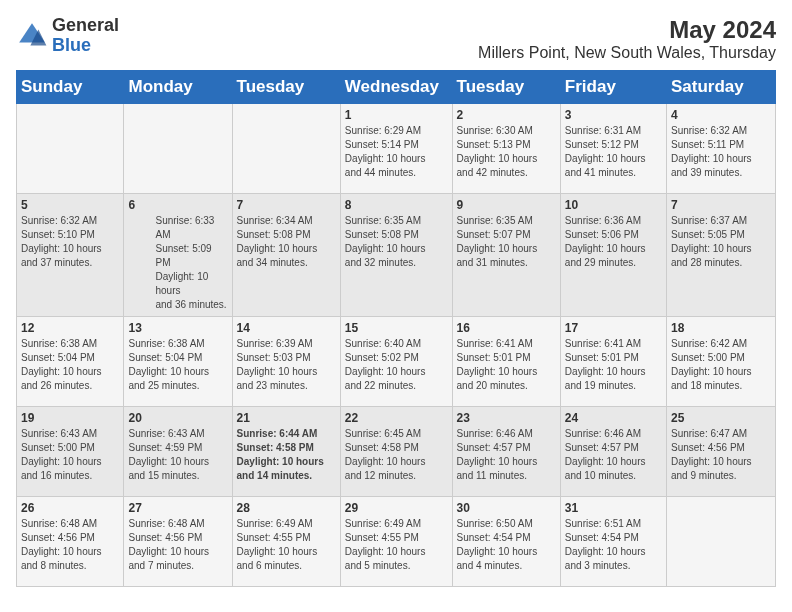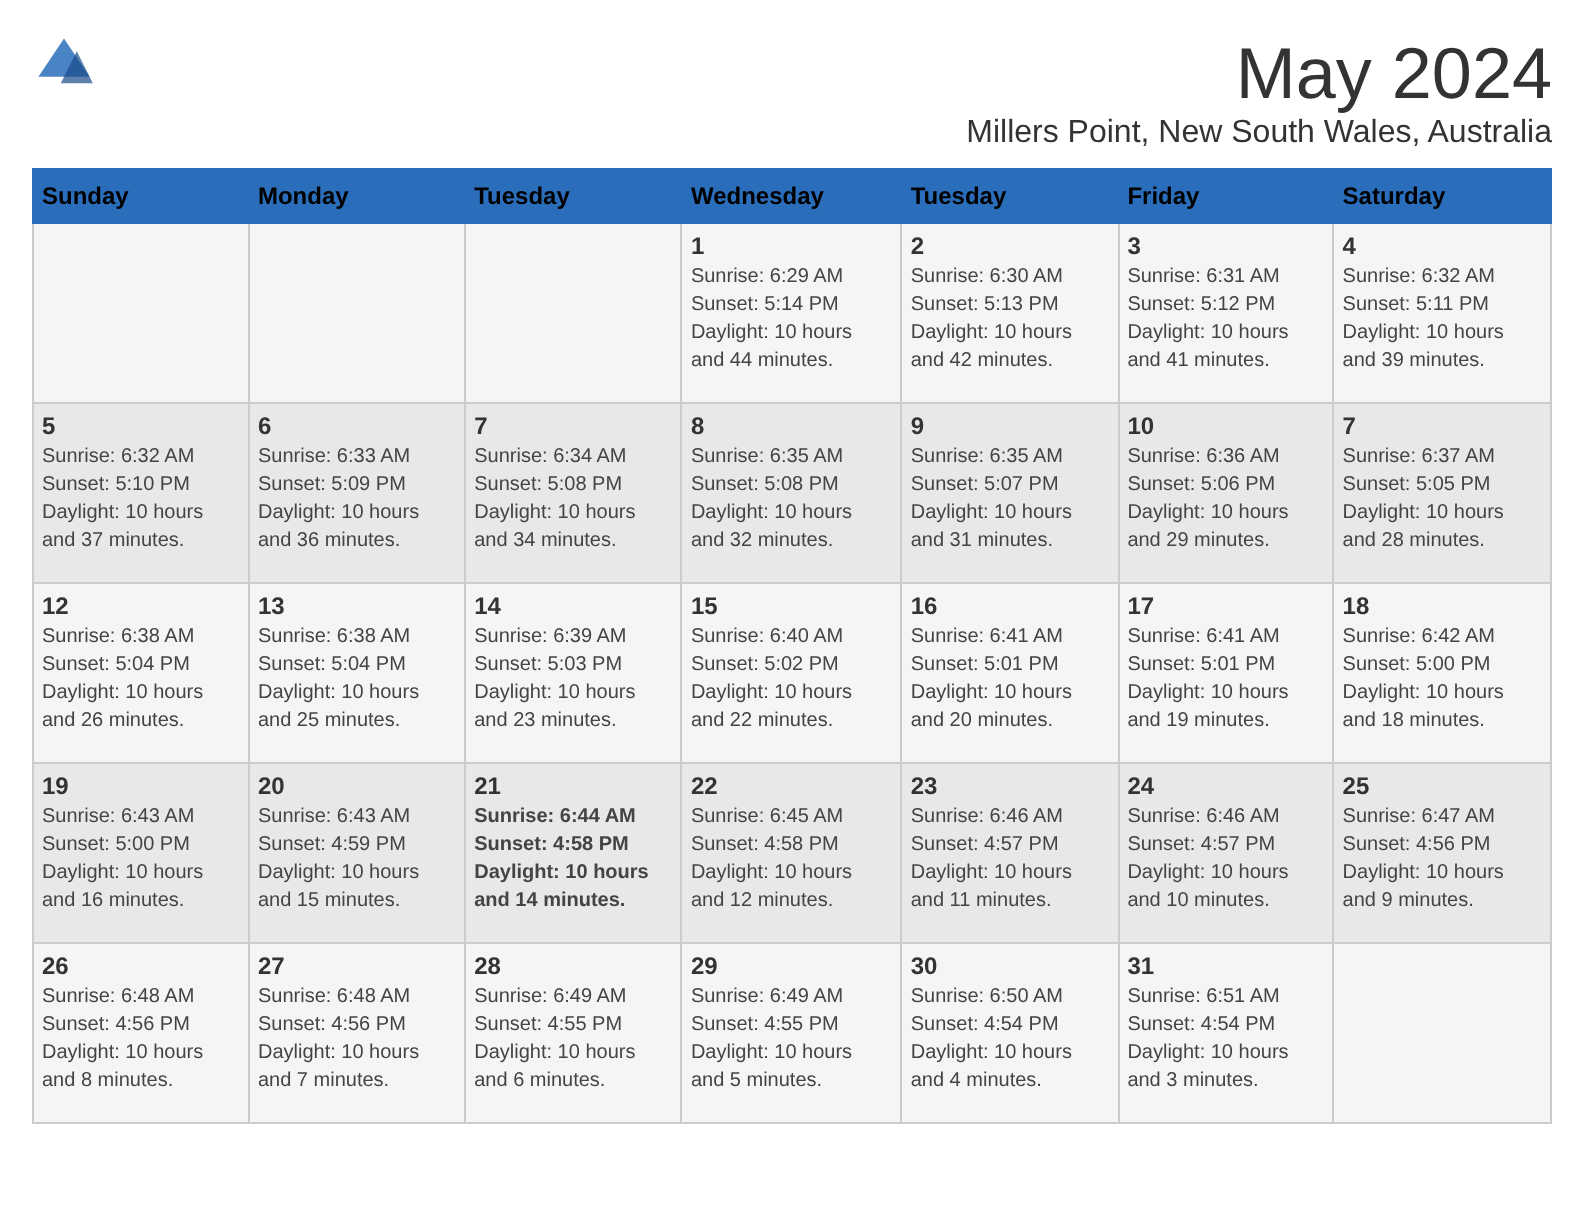--- a/index.html
+++ b/index.html
@@ -37,39 +37,39 @@
       color: #2a6ebb;
     }
     .logo-icon {
       width: 32px;
       height: 32px;
     }
     .title-block {
       text-align: right;
     }
     .main-title {
-      font-size: 36px;
-      font-weight: normal;
+      font-size: 24px;
+      font-weight: bold;
       color: #333;
     }
     .subtitle {
       font-size: 16px;
       color: #333;
     }
     table {
       width: 100%;
       border-collapse: collapse;
       font-size: 10.5px;
     }
     thead tr th {
       background: #2a6ebb;
-      color: #000000;
+      color: #ffffff;
       padding: 6px 4px;
       text-align: left;
-      font-size: 12px;
+      font-size: 17px;
       font-weight: bold;
       border: 1px solid #2a6ebb;
     }
     tbody tr td {
       border: 1px solid #ccc;
       vertical-align: top;
       padding: 4px;
       height: 90px;
       color: #333;
       width: 113px;
@@ -93,24 +93,28 @@
   </style>
 </head>
 <body>
 
 <div class="header">
   <div class="logo">
     <svg class="logo-icon" viewBox="0 0 40 40" xmlns="http://www.w3.org/2000/svg">
       <polygon points="20,4 36,28 4,28" fill="#2a6ebb" opacity="0.85"></polygon>
       <polygon points="28,12 38,32 18,32" fill="#1a4a8a" opacity="0.7"></polygon>
     </svg>
+    <div class="logo-text">
+      <span class="logo-general">General</span>
+      <span class="logo-blue">Blue</span>
+    </div>
   </div>
   <div class="title-block">
     <div class="main-title">May 2024</div>
-    <div class="subtitle">Millers Point, New South Wales, Australia</div>
+    <div class="subtitle">Millers Point, New South Wales, Thursday</div>
   </div>
 </div>
 
 <table>
   <thead>
     <tr>
     <th>Sunday</th>
         <th>Monday</th>
         <th>Tuesday</th>
         <th>Wednesday</th>
@@ -156,21 +160,21 @@
       <tr>
         <td>
           <div class="day-number">5</div>
           <div class="day-info" style="white-space: pre-line;">Sunrise: 6:32 AM
 Sunset: 5:10 PM
 Daylight: 10 hours
 and 37 minutes.</div>
         </td>
         <td>
           <div class="day-number">6</div>
-          <div class="day-info" style="white-space: pre-line;">Sunrise: 6:33 AM
+          <div class="day-info" style="white-space: pre-line; margin-left: 27px;">Sunrise: 6:33 AM
 Sunset: 5:09 PM
 Daylight: 10 hours
 and 36 minutes.</div>
         </td>
         <td>
           <div class="day-number">7</div>
           <div class="day-info" style="white-space: pre-line;">Sunrise: 6:34 AM
 Sunset: 5:08 PM
 Daylight: 10 hours
 and 34 minutes.</div>

